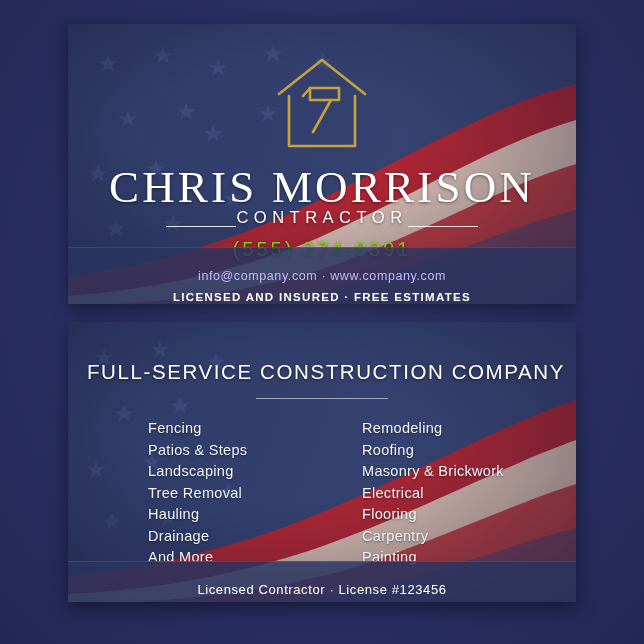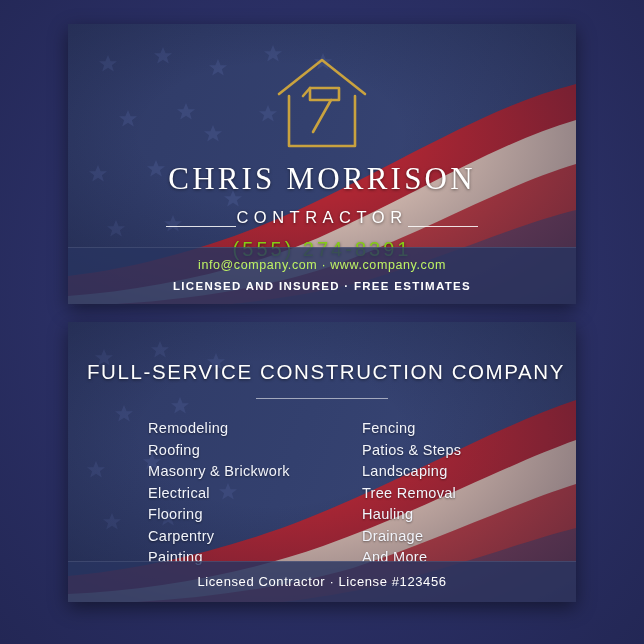--- a/index.html
+++ b/index.html
@@ -67,21 +67,21 @@
     top: 28px; left: 50%;
     transform: translateX(-50%);
     width: 106px; height: 104px;
   }
   .logo svg { display: block; width: 100%; height: 100%; }
 
   .name {
     position: absolute;
     top: 137px; left: 0; right: 0;
     font-family: "Liberation Serif", serif;
-    font-size: 31px;
+    font-size: 45px;
     letter-spacing: 3.2px;
     color: #ffffff;
     text-shadow: 0 1px 3px rgba(0,0,0,0.5);
   }
 
   .role-row {
     position: absolute;
     top: 184px; left: 0; right: 0;
     display: flex;
     align-items: flex-end;
@@ -108,24 +108,24 @@
   }
 
   .footer-bar {
     position: absolute;
     left: 0; right: 0; bottom: 0;
     background: rgba(40,52,96,0.82);
     border-top: 1px solid rgba(255,255,255,0.10);
   }
   .front-bar { height: 56px; }
   .front-bar .line1 {
-    margin-top: 10px;
+    margin-top: 21px;
     font-size: 12.5px;
     letter-spacing: 0.6px;
-    color: #bef264;
+    color: #c4b5fd;
   }
   .front-bar .line2 {
     margin-top: 8px;
     font-size: 11.5px;
     letter-spacing: 1.3px;
     color: #ffffff;
     font-weight: bold;
   }
 
   
@@ -163,21 +163,21 @@
   .services li {
     font-size: 14.5px;
     line-height: 21.5px;
     color: #f2f4fb;
     letter-spacing: 0.3px;
     text-shadow: 0 1px 2px rgba(0,0,0,0.45);
   }
 
   .back-bar { height: 40px; }
   .back-bar .line1 {
-    margin-top: 12px;
+    margin-top: 20px;
     font-size: 13px;
     letter-spacing: 0.6px;
     color: #ffffff;
   }
 </style>
 </head>
 <body>
 
 <div class="stage">
 
@@ -287,37 +287,37 @@
     </div>
 
     <div class="vignette"></div>
 
     <div class="content">
       <div class="back-title">FULL-SERVICE CONSTRUCTION COMPANY</div>
       <div class="back-rule"></div>
 
       <div class="services">
         <ul>
+          <li>Fencing</li>
+          <li>Patios &amp; Steps</li>
+          <li>Landscaping</li>
+          <li>Tree Removal</li>
+          <li>Hauling</li>
+          <li>Drainage</li>
+          <li>And More</li>
+        </ul>
+        <ul>
           <li>Remodeling</li>
           <li>Roofing</li>
           <li>Masonry &amp; Brickwork</li>
           <li>Electrical</li>
           <li>Flooring</li>
           <li>Carpentry</li>
           <li>Painting</li>
         </ul>
-        <ul>
-          <li>Fencing</li>
-          <li>Patios &amp; Steps</li>
-          <li>Landscaping</li>
-          <li>Tree Removal</li>
-          <li>Hauling</li>
-          <li>Drainage</li>
-          <li>And More</li>
-        </ul>
       </div>
 
       <div class="footer-bar back-bar">
         <div class="line1">Licensed Contractor · License #123456</div>
       </div>
     </div>
   </div>
 
 </div>
 

